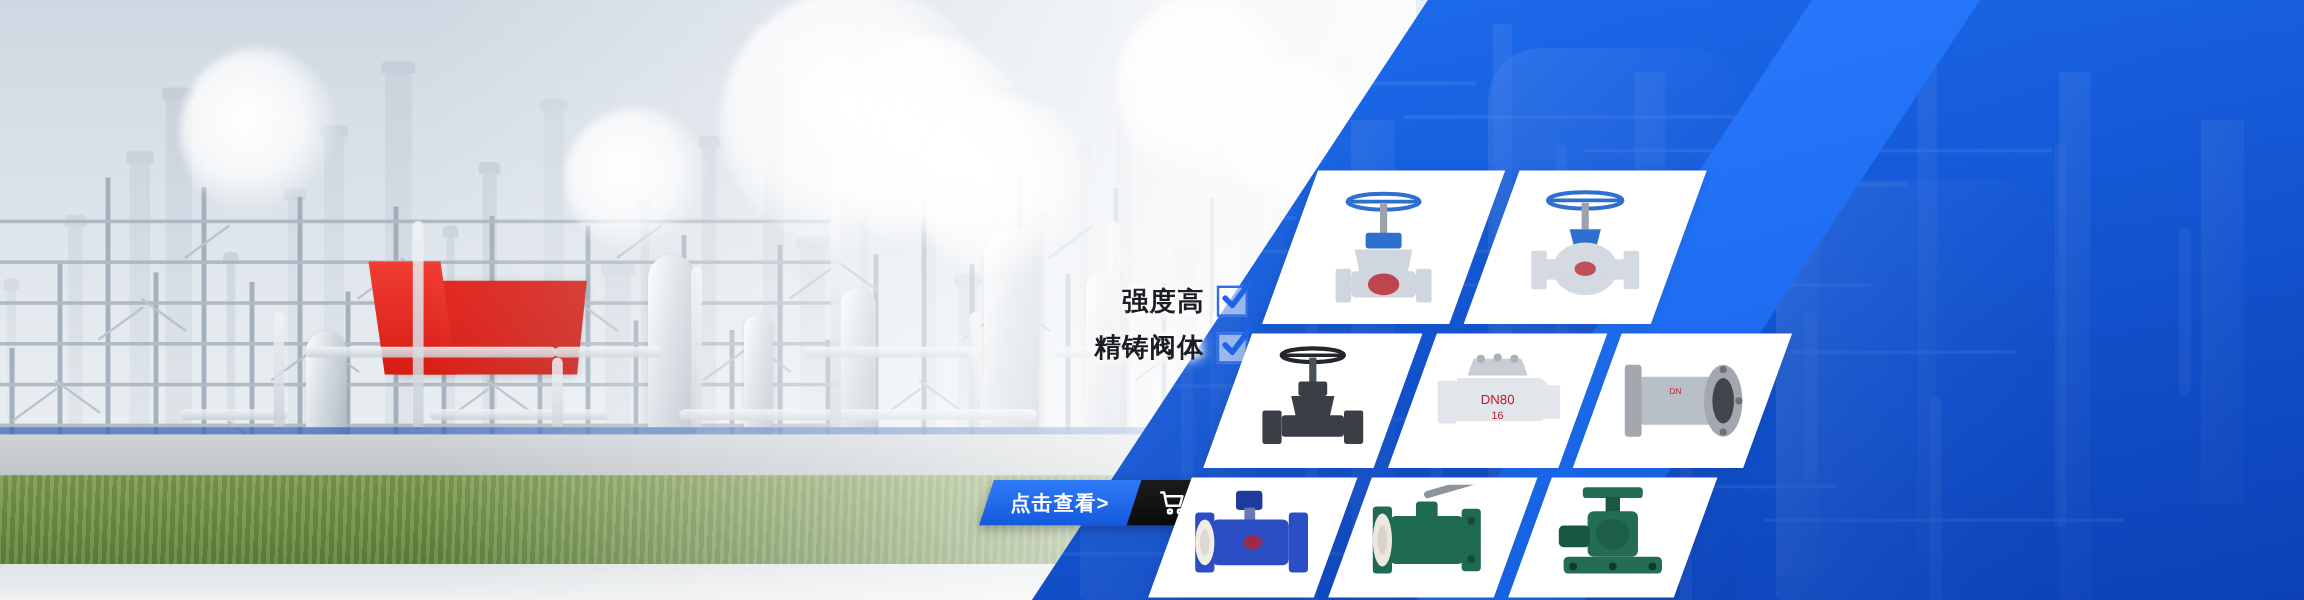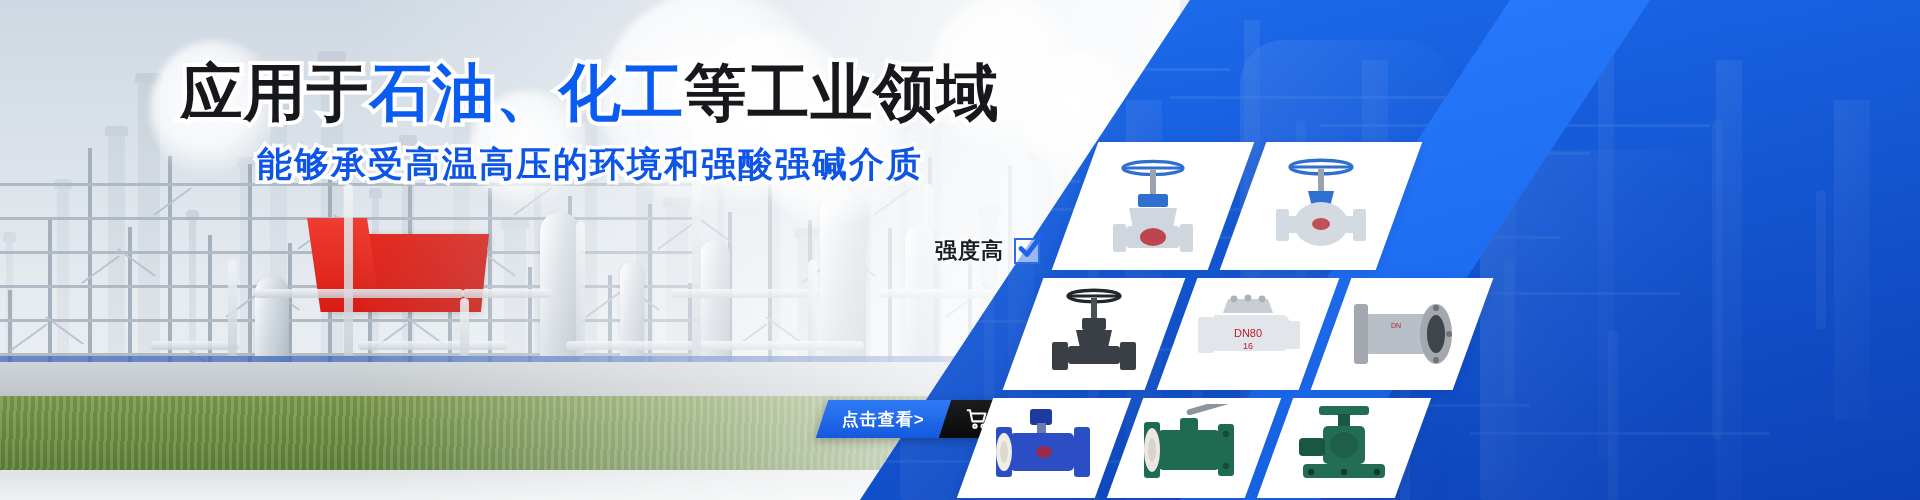--- a/index.html
+++ b/index.html
@@ -349,30 +349,32 @@
         <div class="pr-pipe" style="left: 540px; top: 190px; width: 10px; height: 320px;"></div>
         <div class="pr-pipe" style="left: 644px; top: 260px; width: 10px; height: 140px;"></div>
         <div class="pr-pipe" style="left: 748px; top: 330px; width: 10px; height: 230px;"></div>
         <div class="pr-pipe" style="left: 852px; top: 120px; width: 10px; height: 320px;"></div>
         <div class="pr-pipe" style="left: 956px; top: 190px; width: 10px; height: 140px;"></div>
       </div>
     <div class="tint"></div>
   </div>
   <div class="wedge" style="left:1180px"></div>
 
-  <div class="copy">
-    <div class="headline">
-      <span>应用于</span><span class="hl">石油、化工</span><span>等工业领域</span>
-    </div>
-    <div class="subline">能够承受高温高压的环境和强酸强碱介质</div>
-  </div>
 
   <div class="features" id="features">
       <div class="feat">
         <div class="feat-label">强度高</div>
+        <div class="chk">
+          <svg viewBox="0 0 32 32">
+            <path d="M7 17.5 L13 23.5 L27 5" fill="none" stroke="#1f64e8" stroke-width="4.6" stroke-linecap="round" stroke-linejoin="round"></path>
+          </svg>
+        </div>
+      </div>
+      <div class="feat">
+        <div class="feat-label">精铸阀体</div>
         <div class="chk">
           <svg viewBox="0 0 32 32">
             <path d="M7 17.5 L13 23.5 L27 5" fill="none" stroke="#1f64e8" stroke-width="4.6" stroke-linecap="round" stroke-linejoin="round"></path>
           </svg>
         </div>
       </div>
     </div>
 
   <div class="cta">
     <div class="cta-main">

